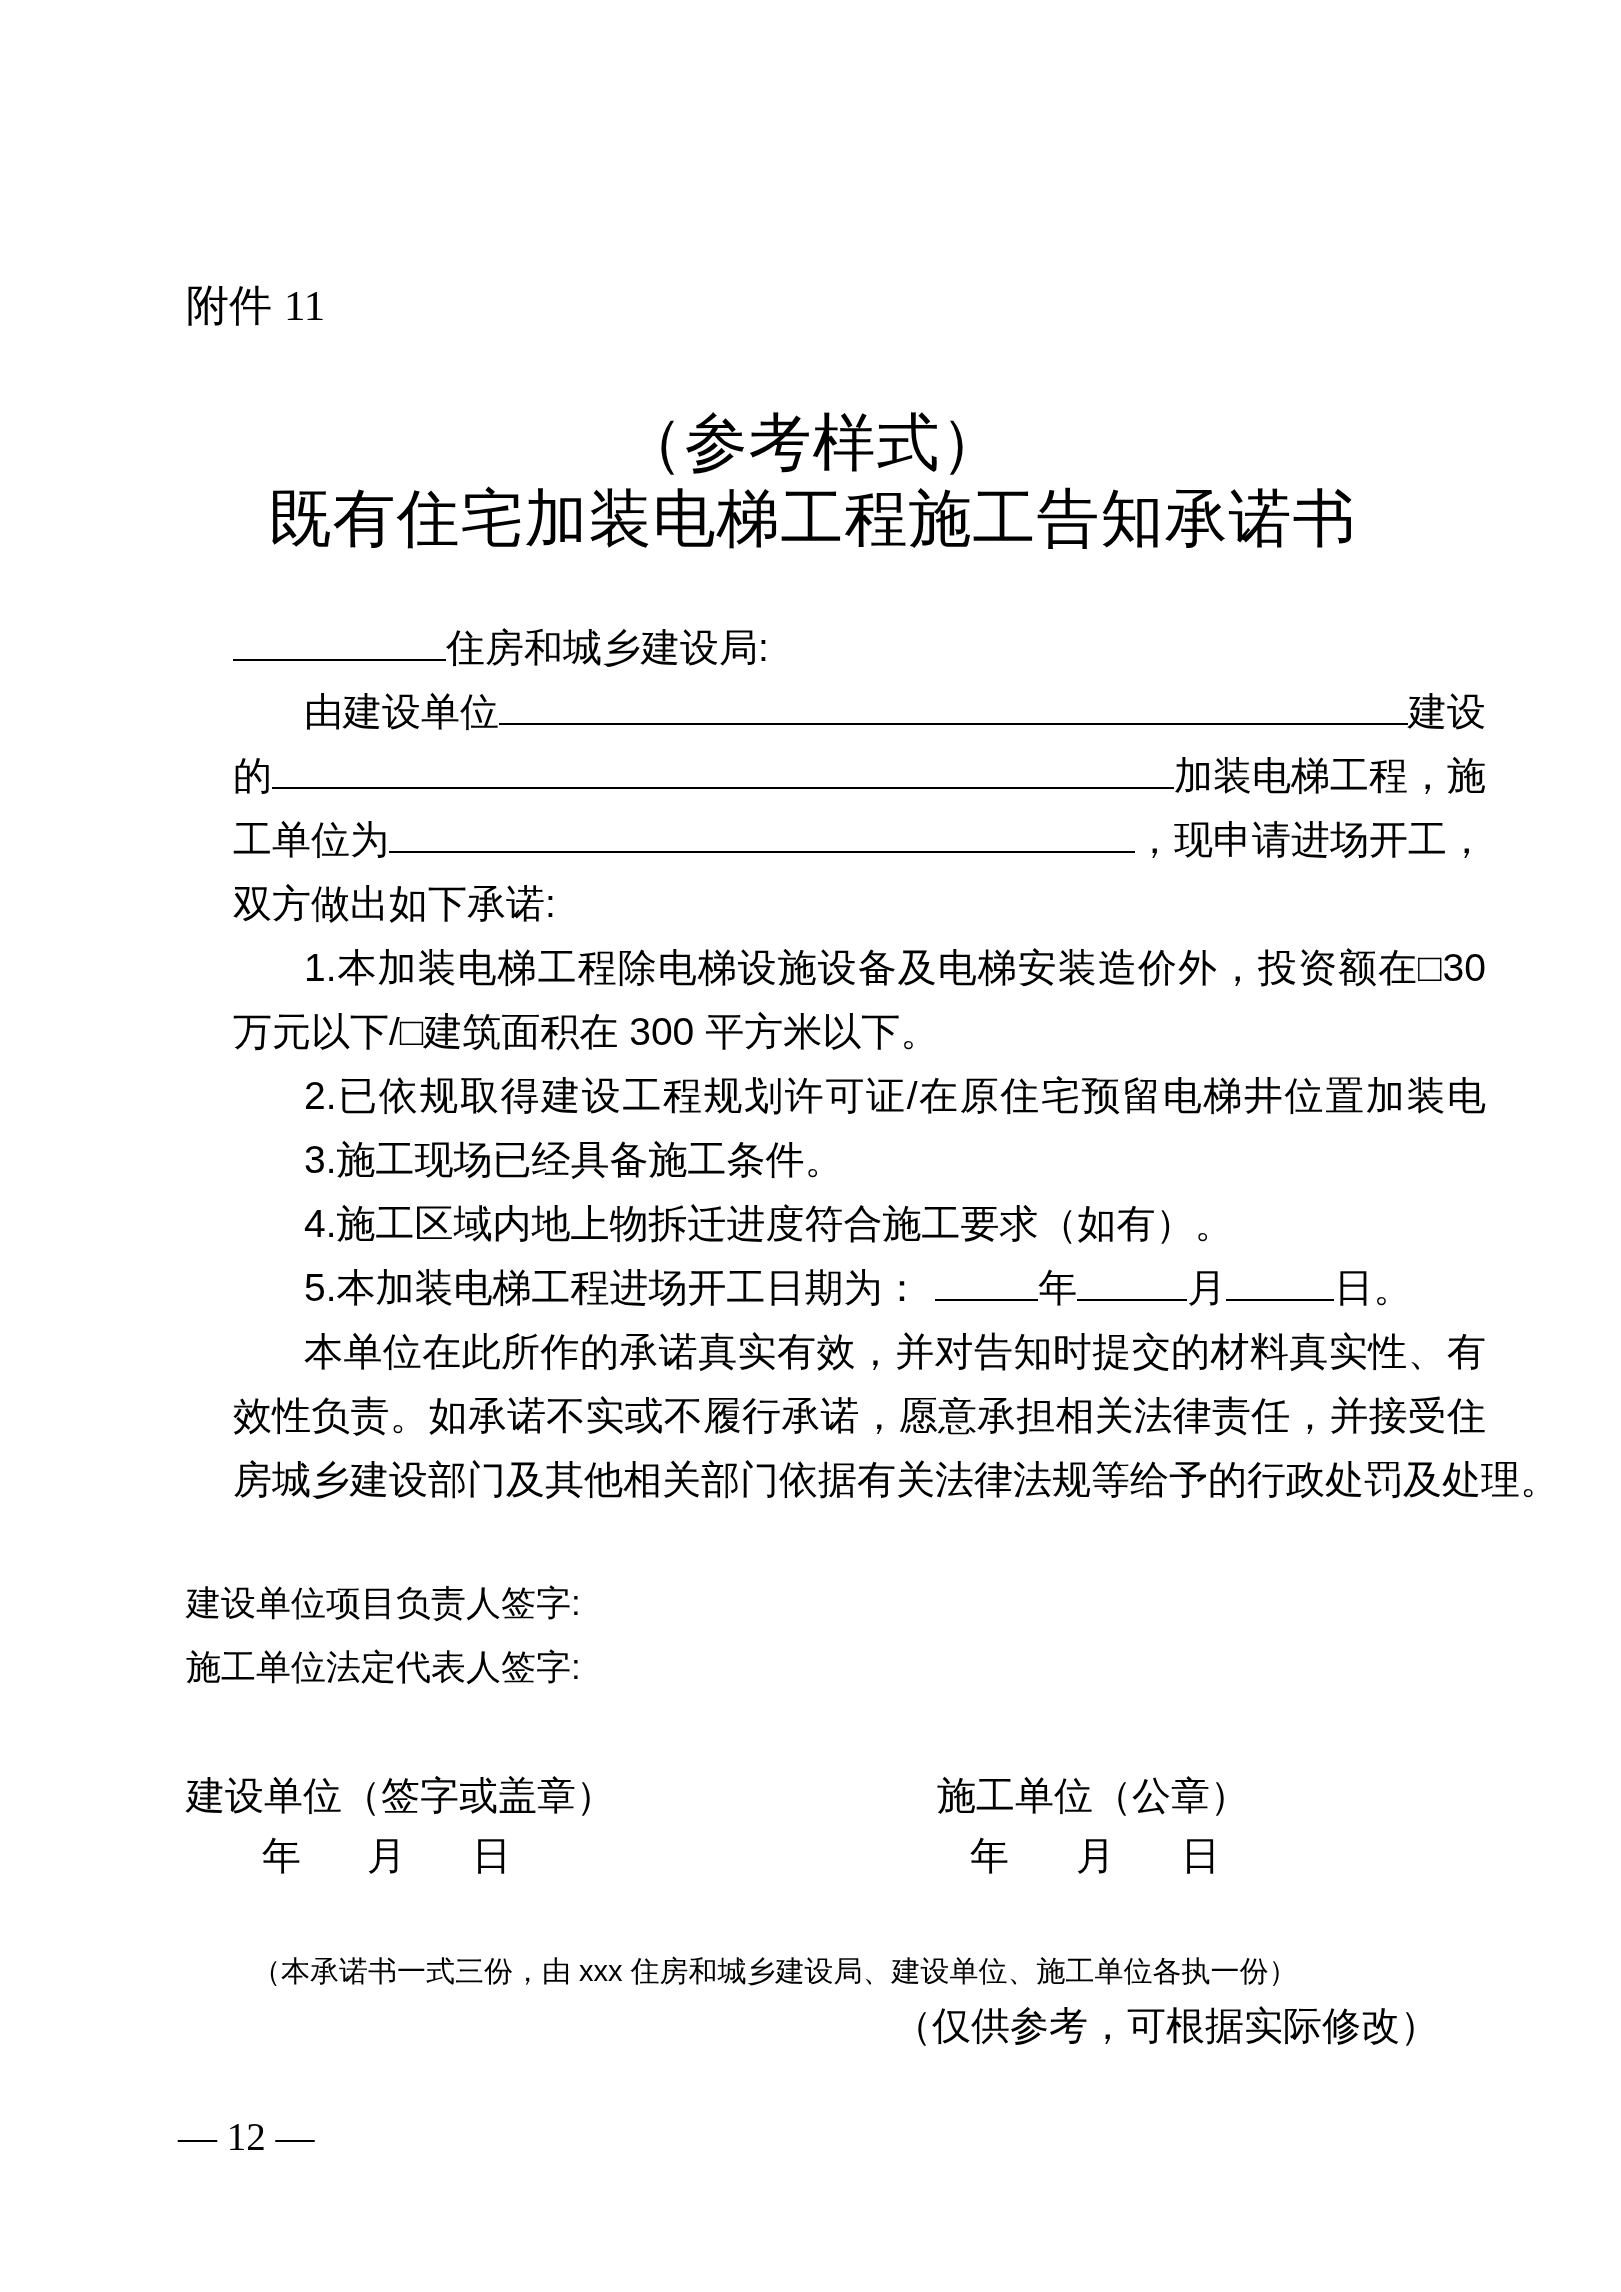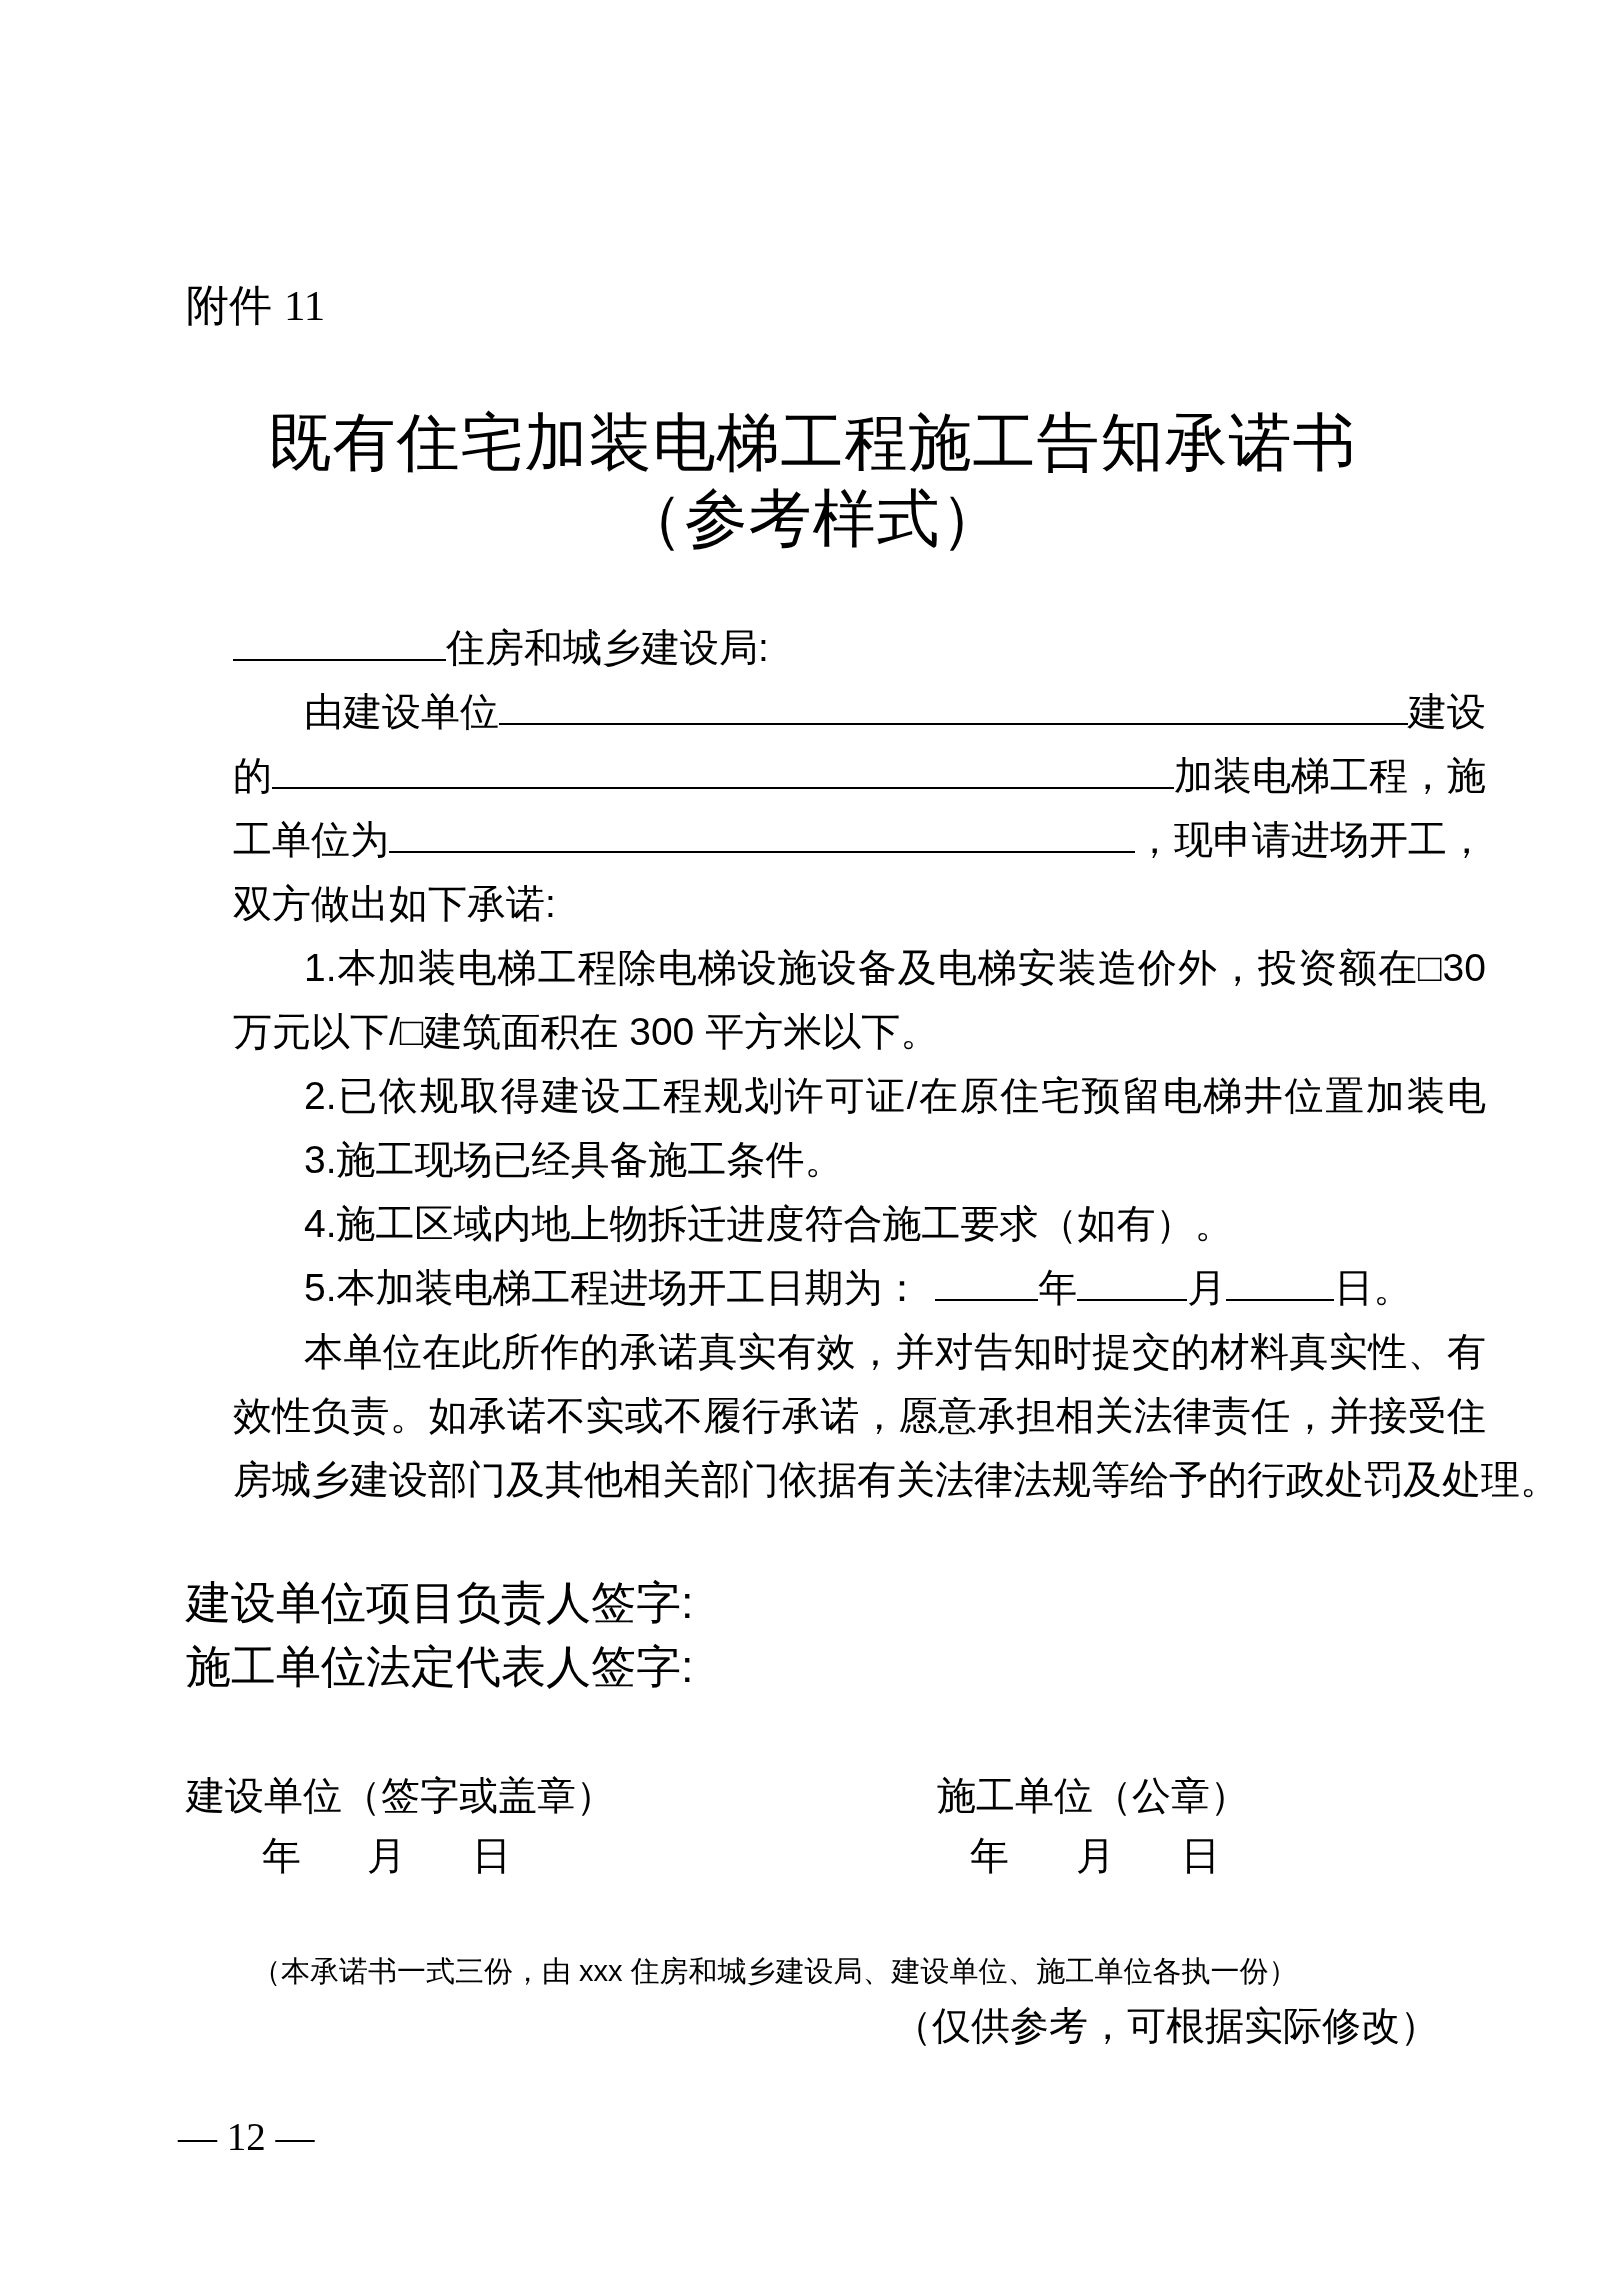--- a/index.html
+++ b/index.html
@@ -37,21 +37,21 @@
     display:inline-block;
     border-bottom:2.9px solid #000;
     height:11.8px;
     margin-bottom:-6.9px;
   }
   .fill{flex:1 1 auto;border-bottom:2.9px solid #000;height:11.8px;margin-bottom:-6.9px;}
   .w217{width:213px;flex:0 0 213px;}
   .w105{width:103px;flex:0 0 103px;margin-left:13.7px;}
   .w112{width:110px;flex:0 0 110px;}
   .w110{width:108px;flex:0 0 108px;}
-  .siglabel{left:186px;width:1253px;font-size:45px;line-height:64px;}
+  .siglabel{left:186px;width:1253px;font-size:35px;line-height:64px;}
   .sealrow{left:186px;top:1764px;width:1253px;font-size:39px;line-height:64px;}
   .seal-right{position:absolute;left:735px;top:0;margin-left:16px;}
   .daterow{left:186px;top:1824px;width:1253px;font-size:39px;line-height:64px;}
   .dl{position:absolute;top:0;}
   .d1{left:76px;}.d2{left:181px;}.d3{left:286px;}
   .d4{left:784px;}.d5{left:890px;}.d6{left:995px;}
   .footnote1{left:252px;top:1952px;width:1187px;font-size:29px;line-height:39px;}
   .footnote2{left:186px;top:2006px;width:1253px;font-size:39px;line-height:39px;text-align:right;}
   .pagenum{
     left:178px;top:2094px;
@@ -63,22 +63,22 @@
 </head>
 <body>
 
 <div class="page">
 
   <div class="abs attachment">
     <span>附件 </span><span class="serif">11</span>
   </div>
 
   <div class="abs titleblock">
+    <div>（参考样式）</div>
     <div>既有住宅加装电梯工程施工告知承诺书</div>
-    <div>（参考样式）</div>
   </div>
 
   <div class="abs content">
 
     <div class="line flex">
       <span class="blank w217"></span>
         <span>住房和城乡建设局:</span>
     </div>
 
     <div class="line flex">

